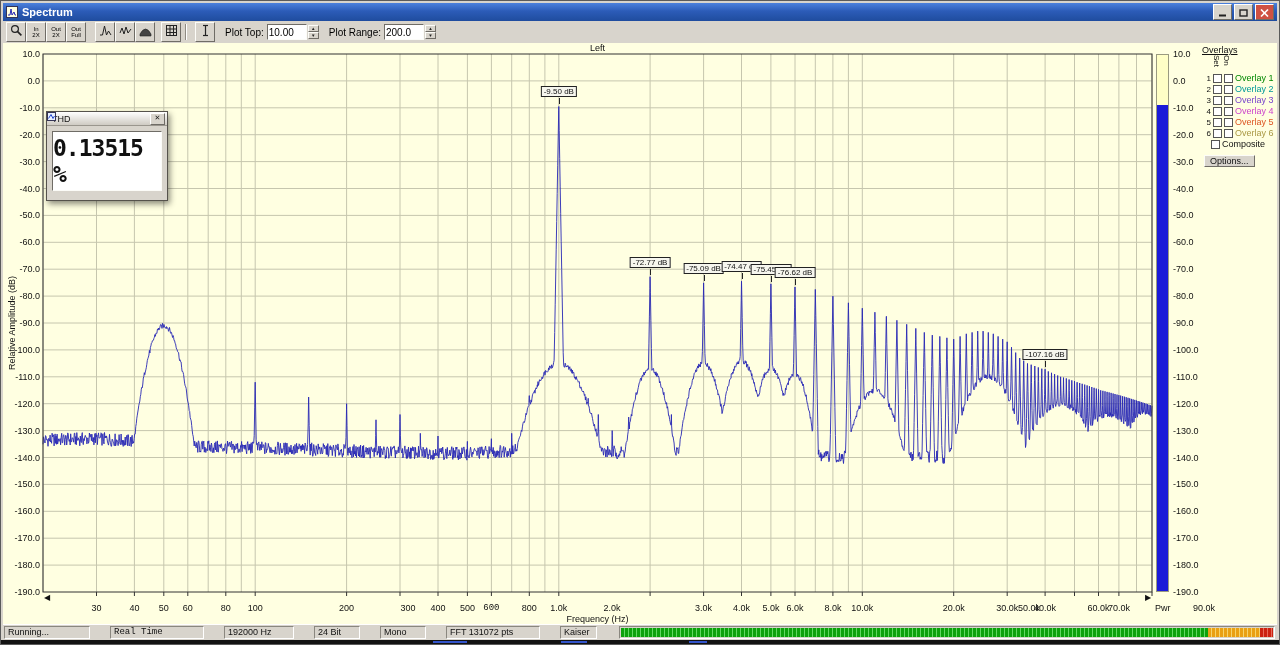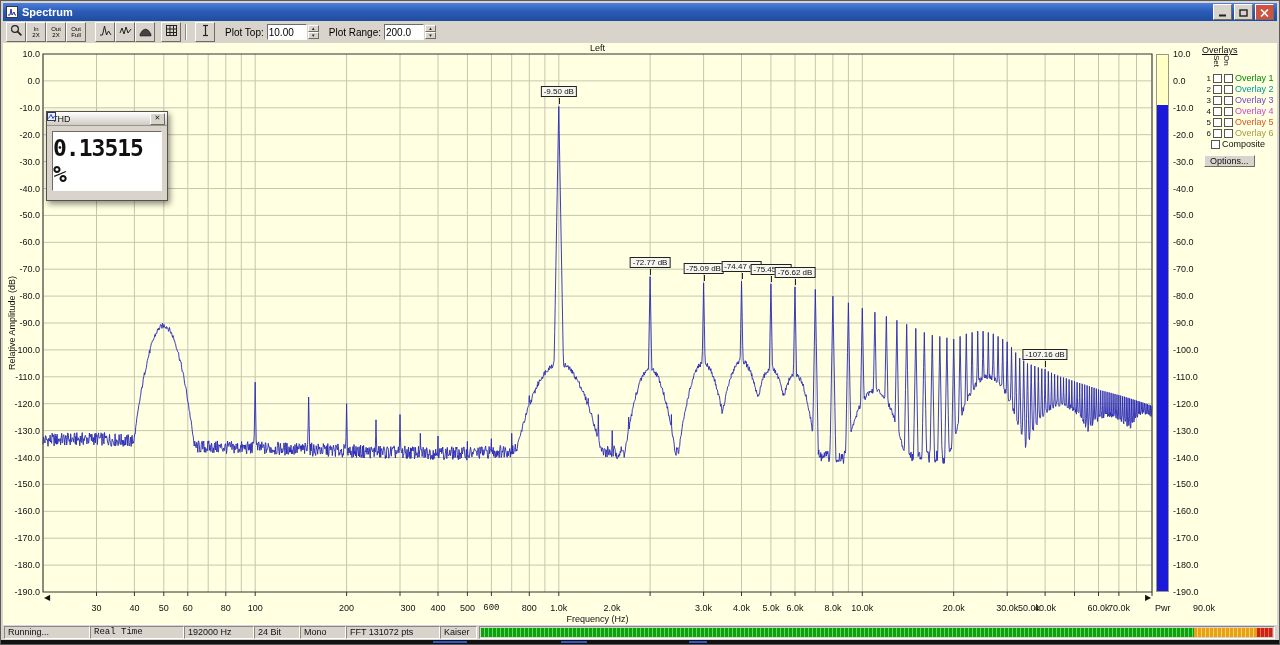--- a/index.html
+++ b/index.html
@@ -60,21 +60,21 @@
     padding:0 2px;border-bottom:1px solid #9a968e;}
   .thd-tb .t{font-size:9px;flex:1;margin-left:3px;color:#111;}
   .thd-close{width:13px;height:10px;background:#d8d4cc;border:1px solid;border-color:#fff #6f6c66 #6f6c66 #fff;
     font-size:7px;line-height:8px;text-align:center;color:#222;}
   .thd-body{margin:5px;height:58px;background:#fff;border:1px solid;border-color:#6f6c66 #fcfcf8 #fcfcf8 #6f6c66;
     display:flex;align-items:center;justify-content:center;}
   .thd-val{font-family:"DejaVu Sans Mono",monospace;font-size:23px;font-weight:bold;letter-spacing:-1px;color:#111;}
   
   .statusbar{position:absolute;left:2px;right:2px;bottom:4px;height:15px;background:#d8d4cc;display:flex;
     align-items:center;font-size:9px;border-top:1px solid #fff;padding-left:1px;}
-  .sbp{height:13px;line-height:11px;padding:0 3px;margin-right:0;border:1px solid;color:#111;
+  .sbp{height:13px;line-height:11px;padding:0 3px;margin-right:20px;border:1px solid;color:#111;
     border-color:#8a877f #fff #fff #8a877f;box-sizing:border-box;white-space:nowrap;overflow:hidden;flex:0 0 auto;}
   .meter{flex:1 1 auto;height:13px;margin:0 2px;border:1px solid;border-color:#8a877f #fff #fff #8a877f;
     display:flex;padding:1px;box-sizing:border-box;background:#d8d4cc;}
   .mseg{height:100%;}
   .m-green{background:repeating-linear-gradient(90deg,#0da10d 0 3px,#62d862 3px 4px);}
   .m-amber{background:repeating-linear-gradient(90deg,#e9a013 0 3px,#f6d36a 3px 4px);}
   .m-red{background:repeating-linear-gradient(90deg,#cc2211 0 3px,#e86a5a 3px 4px);}
   .strip{position:absolute;left:0;right:0;bottom:0;height:4px;background:#121212;}
   .strip i{position:absolute;top:1px;height:2px;background:#3355cc;}
 </style>

